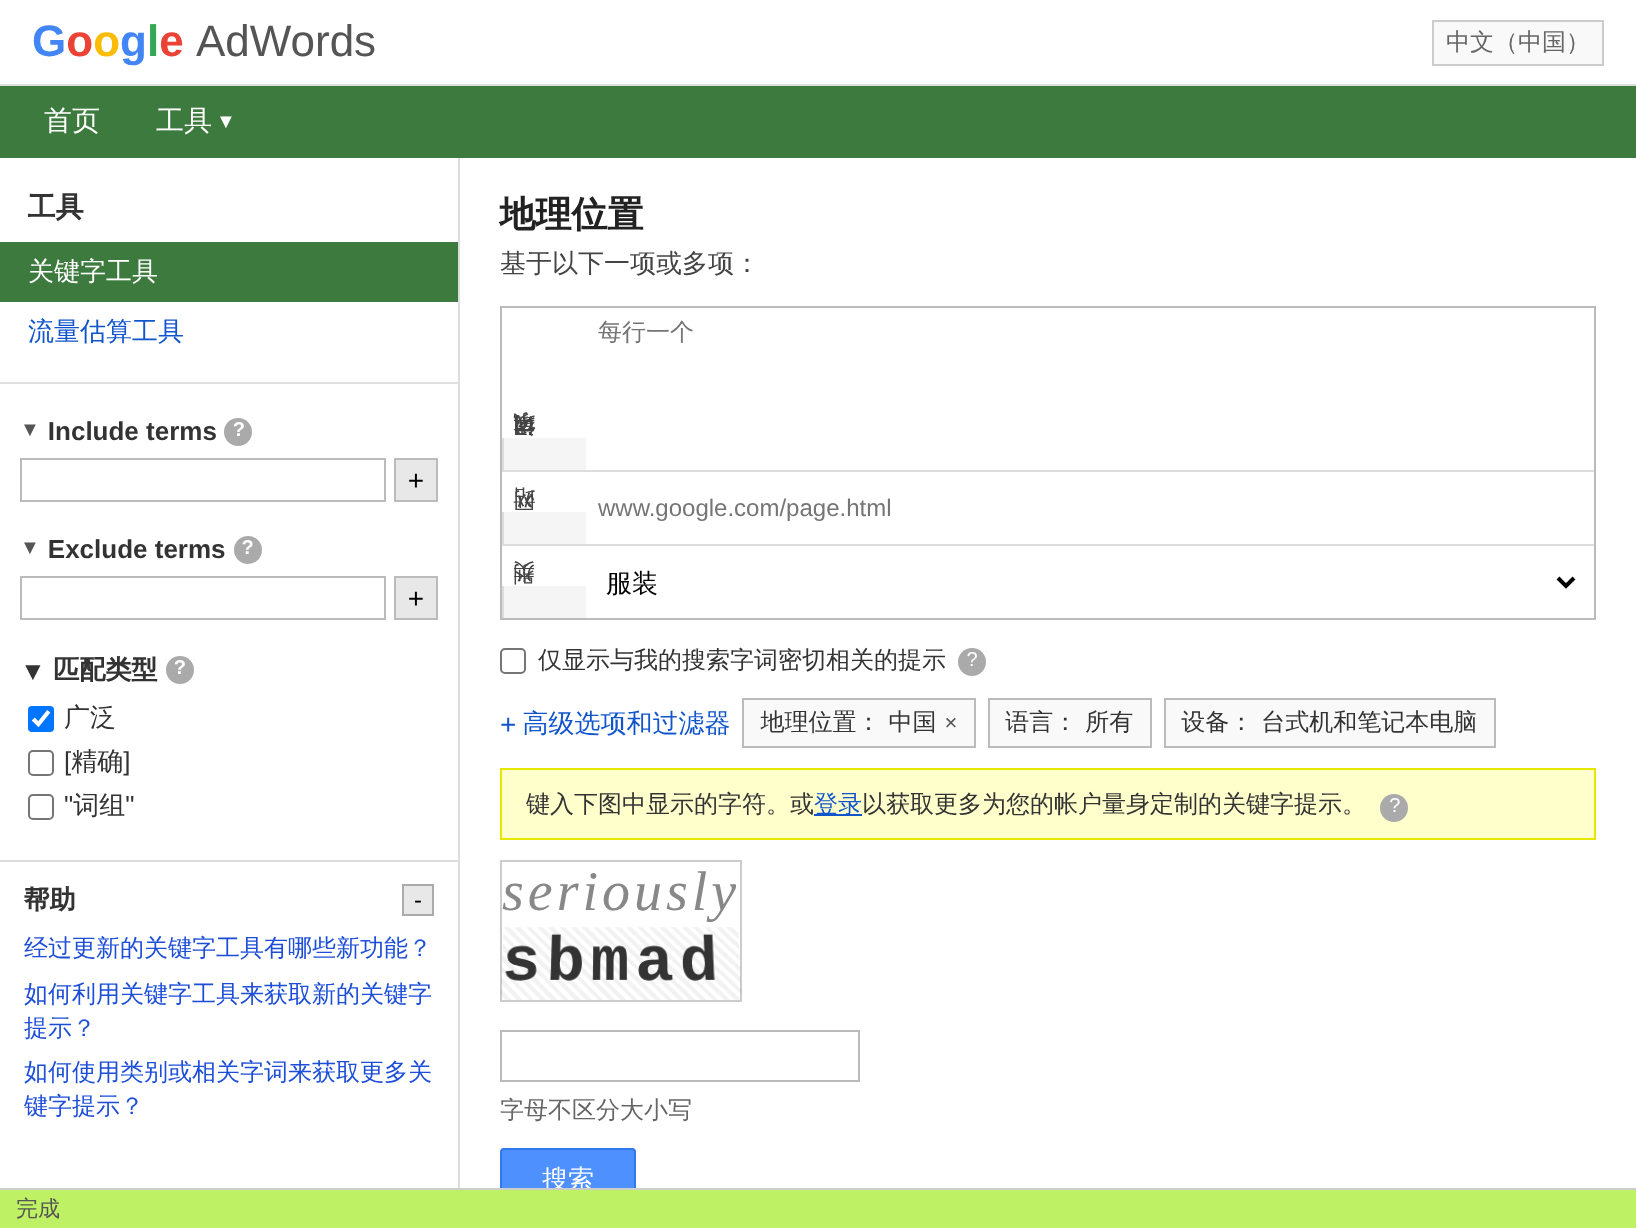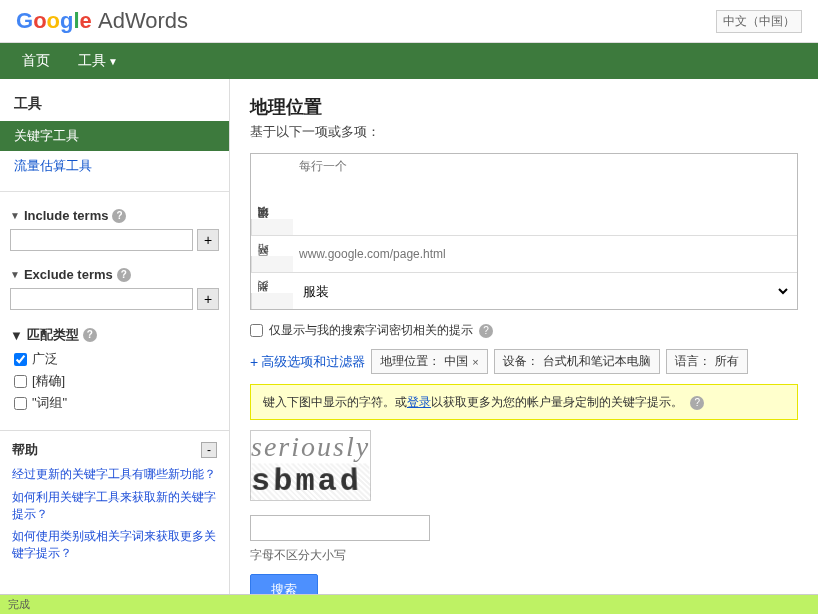--- a/index.html
+++ b/index.html
@@ -448,26 +448,26 @@
       <div class="advanced-link">
         <span class="plus-icon">+</span>
         <span>高级选项和过滤器</span>
       </div>
       <div class="option-tag">
         <span>地理位置：</span>
         <span>中国</span>
         <span class="close-x">×</span>
       </div>
       <div class="option-tag">
+        <span>语言：</span>
+        <span>所有</span>
+      </div>
+      <div class="option-tag">
         <span>设备：</span>
         <span>台式机和笔记本电脑</span>
-      </div>
-      <div class="option-tag">
-        <span>语言：</span>
-        <span>所有</span>
       </div>
     </div>
 
     
     <div class="captcha-notice">
       <span>键入下图中显示的字符。或</span><a class="captcha-link">登录</a><span>以获取更多为您的帐户量身定制的关键字提示。</span>
       <span class="help-icon" style="margin-left:4px;">?</span>
     </div>
 
     

